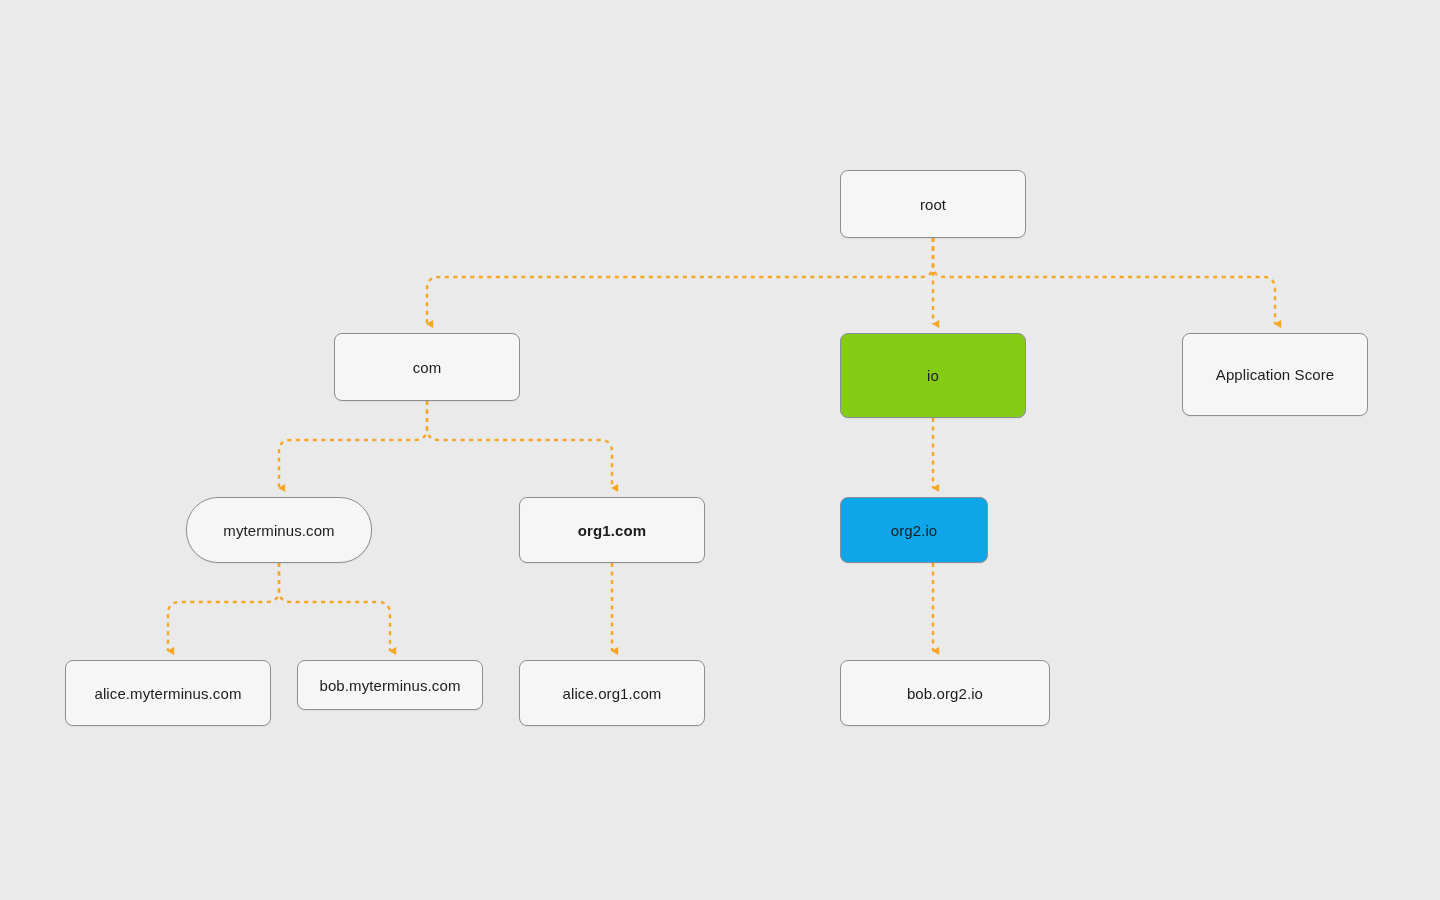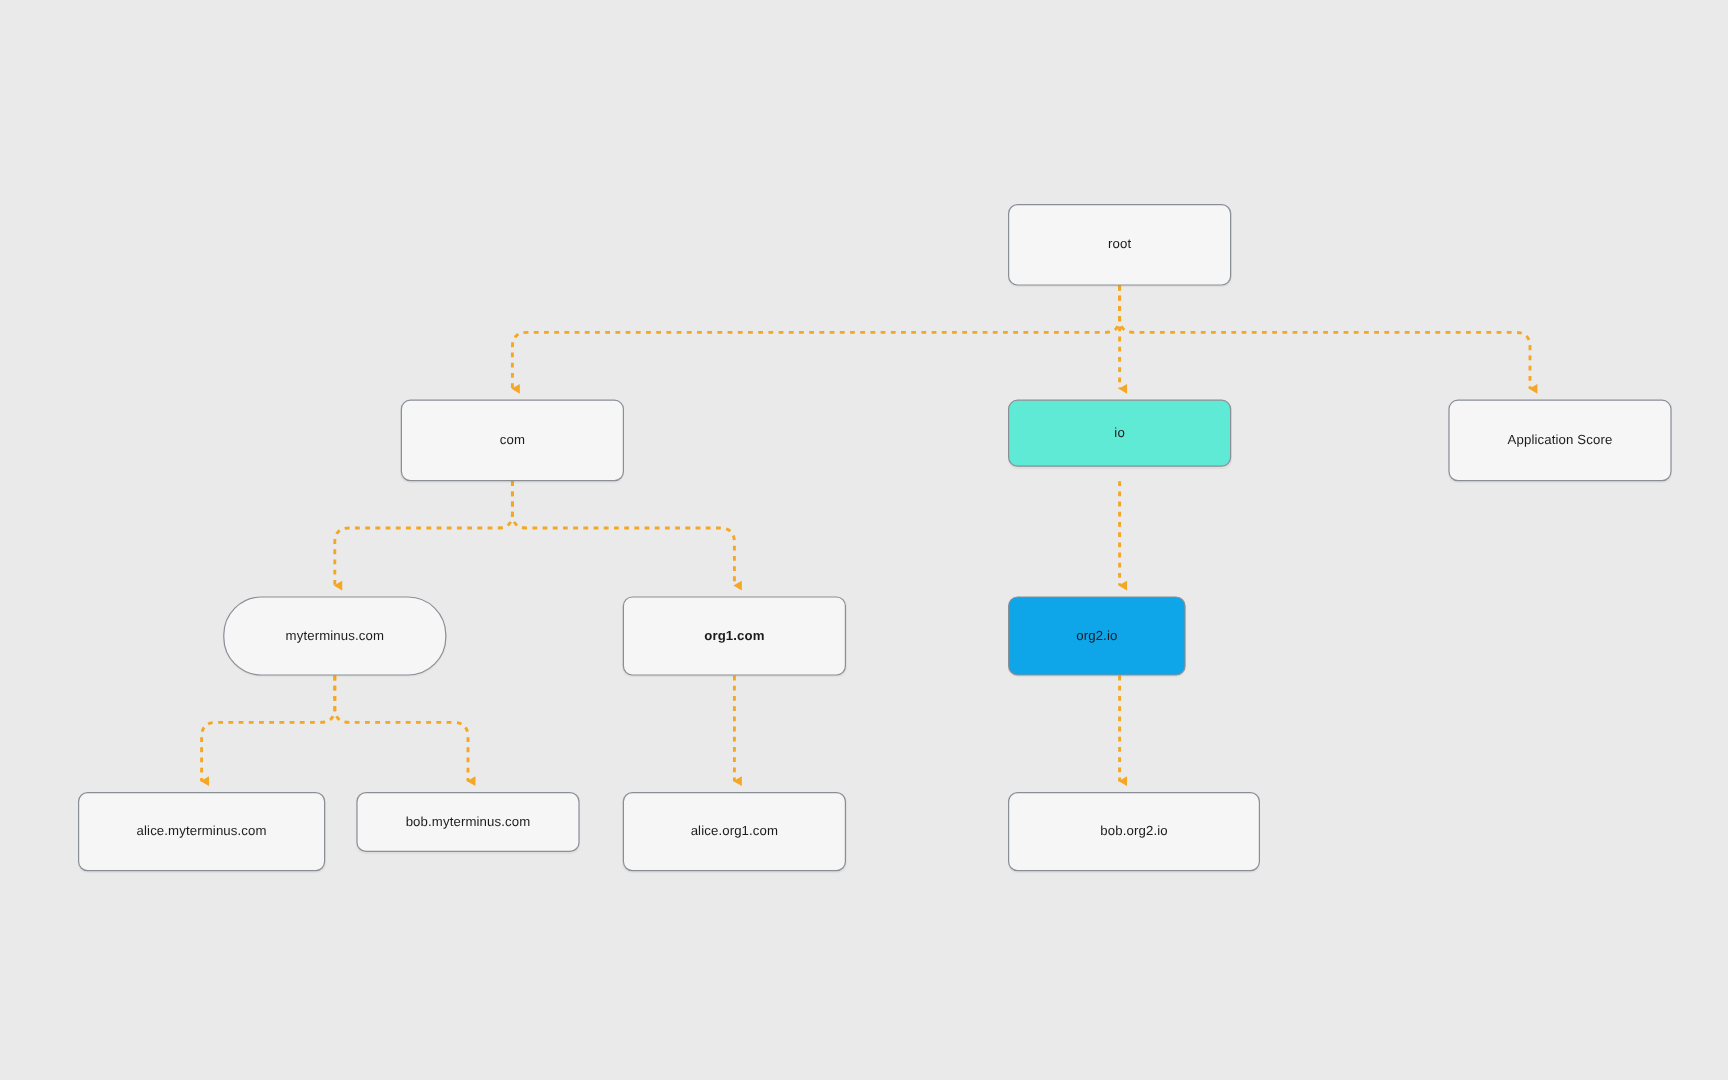--- a/index.html
+++ b/index.html
@@ -30,21 +30,21 @@
   .node {
     position: absolute;
     box-sizing: border-box;
     background: #f6f6f6;
     border: 1.5px solid #8a8f96;
     border-radius: 8px;
     display: flex;
     align-items: center;
     justify-content: center;
     color: #1c1c1e;
-    font-size: 11px;
+    font-size: 15px;
     line-height: 1;
     letter-spacing: 0.1px;
     white-space: nowrap;
     box-shadow: 0 1px 1px rgba(0,0,0,0.05);
   }
   .node-label {
     display: block;
   }
 </style>
 </head>
@@ -72,24 +72,24 @@
       </g>
   </svg>
 
   <div id="node-group">
       <div class="node" style="left: 840px; top: 170px; width: 186px; height: 68px; background: rgb(246, 246, 246); border-color: rgb(138, 143, 150);">
         <span class="node-label">root</span>
       </div>
       <div class="node" style="left: 334px; top: 333px; width: 186px; height: 68px; background: rgb(246, 246, 246); border-color: rgb(138, 143, 150);">
         <span class="node-label">com</span>
       </div>
-      <div class="node" style="left: 840px; top: 333px; width: 186px; height: 56px; background: #5eead4; border-color: rgb(138, 143, 150);">
+      <div class="node" style="left: 840px; top: 333px; width: 186px; height: 85px; background: #84cc16; border-color: rgb(138, 143, 150);">
         <span class="node-label">io</span>
       </div>
-      <div class="node" style="left: 1182px; top: 333px; width: 186px; height: 68px; background: rgb(246, 246, 246); border-color: rgb(138, 143, 150); margin-left: 25px;">
+      <div class="node" style="left: 1182px; top: 333px; width: 186px; height: 83px; background: rgb(246, 246, 246); border-color: rgb(138, 143, 150);">
         <span class="node-label">Application Score</span>
       </div>
       <div class="node" style="left: 186px; top: 497px; width: 186px; height: 66px; background: rgb(246, 246, 246); border-color: rgb(138, 143, 150); border-radius: 32px;">
         <span class="node-label">myterminus.com</span>
       </div>
       <div class="node" style="left: 519px; top: 497px; width: 186px; height: 66px; background: rgb(246, 246, 246); border-color: rgb(138, 143, 150); font-weight: bold;">
         <span class="node-label">org1.com</span>
       </div>
       <div class="node" style="left: 840px; top: 497px; width: 148px; height: 66px; background: #0ea5e9; border-color: rgb(138, 143, 150);">
         <span class="node-label">org2.io</span>

